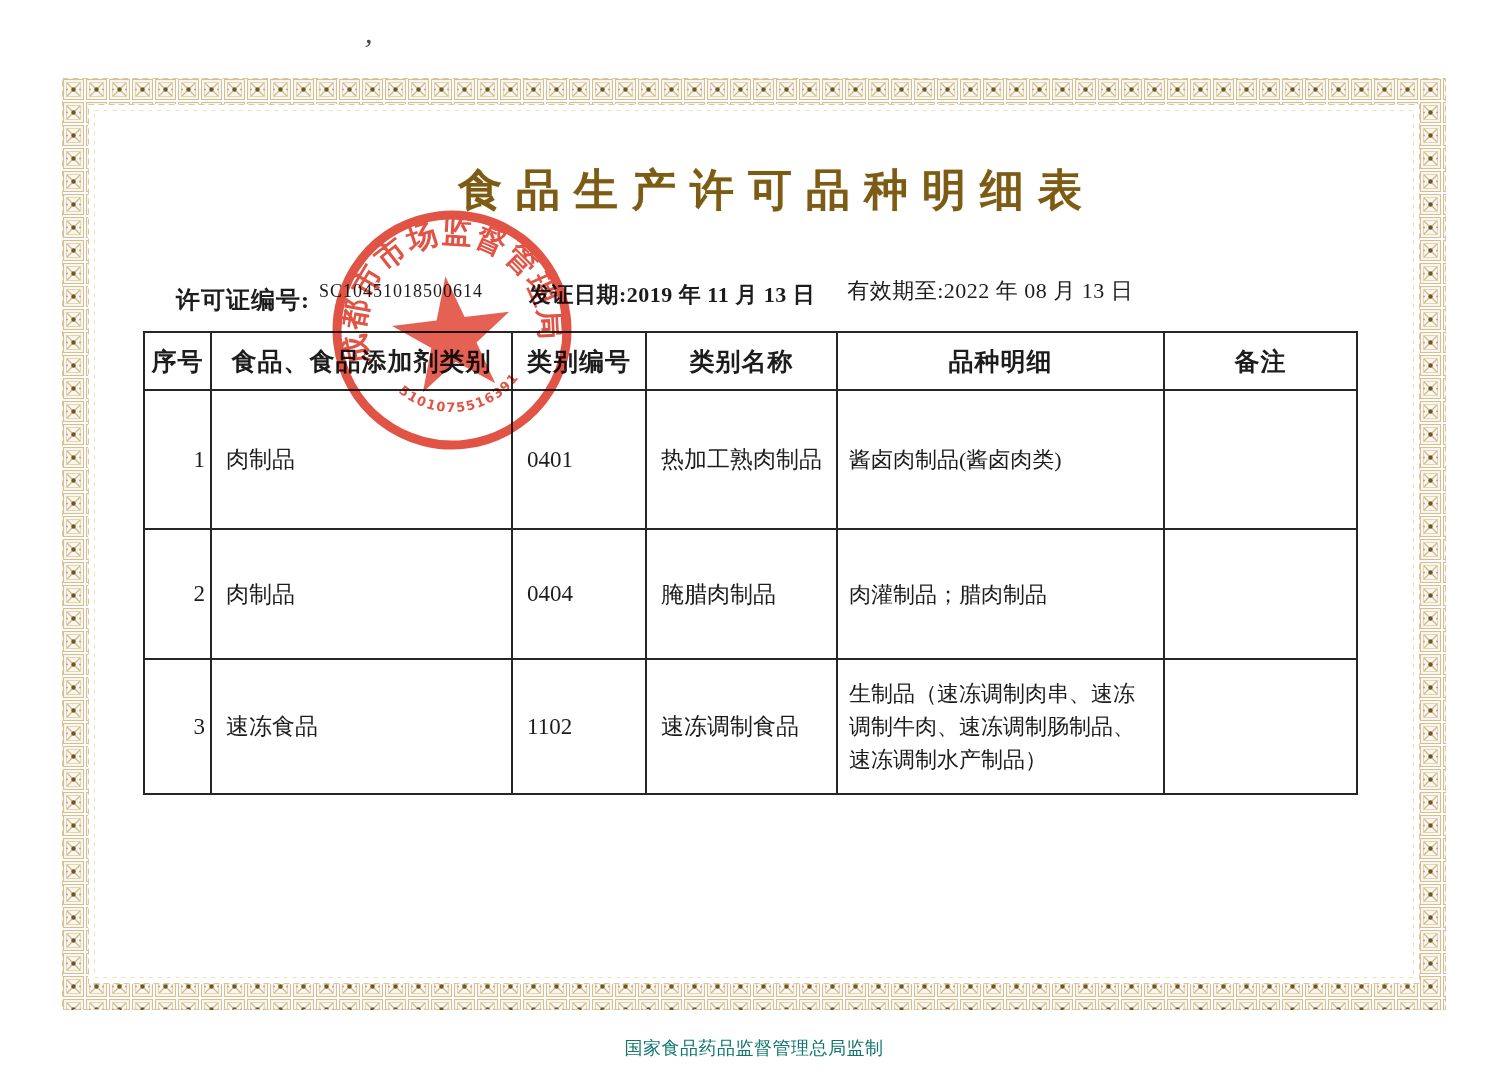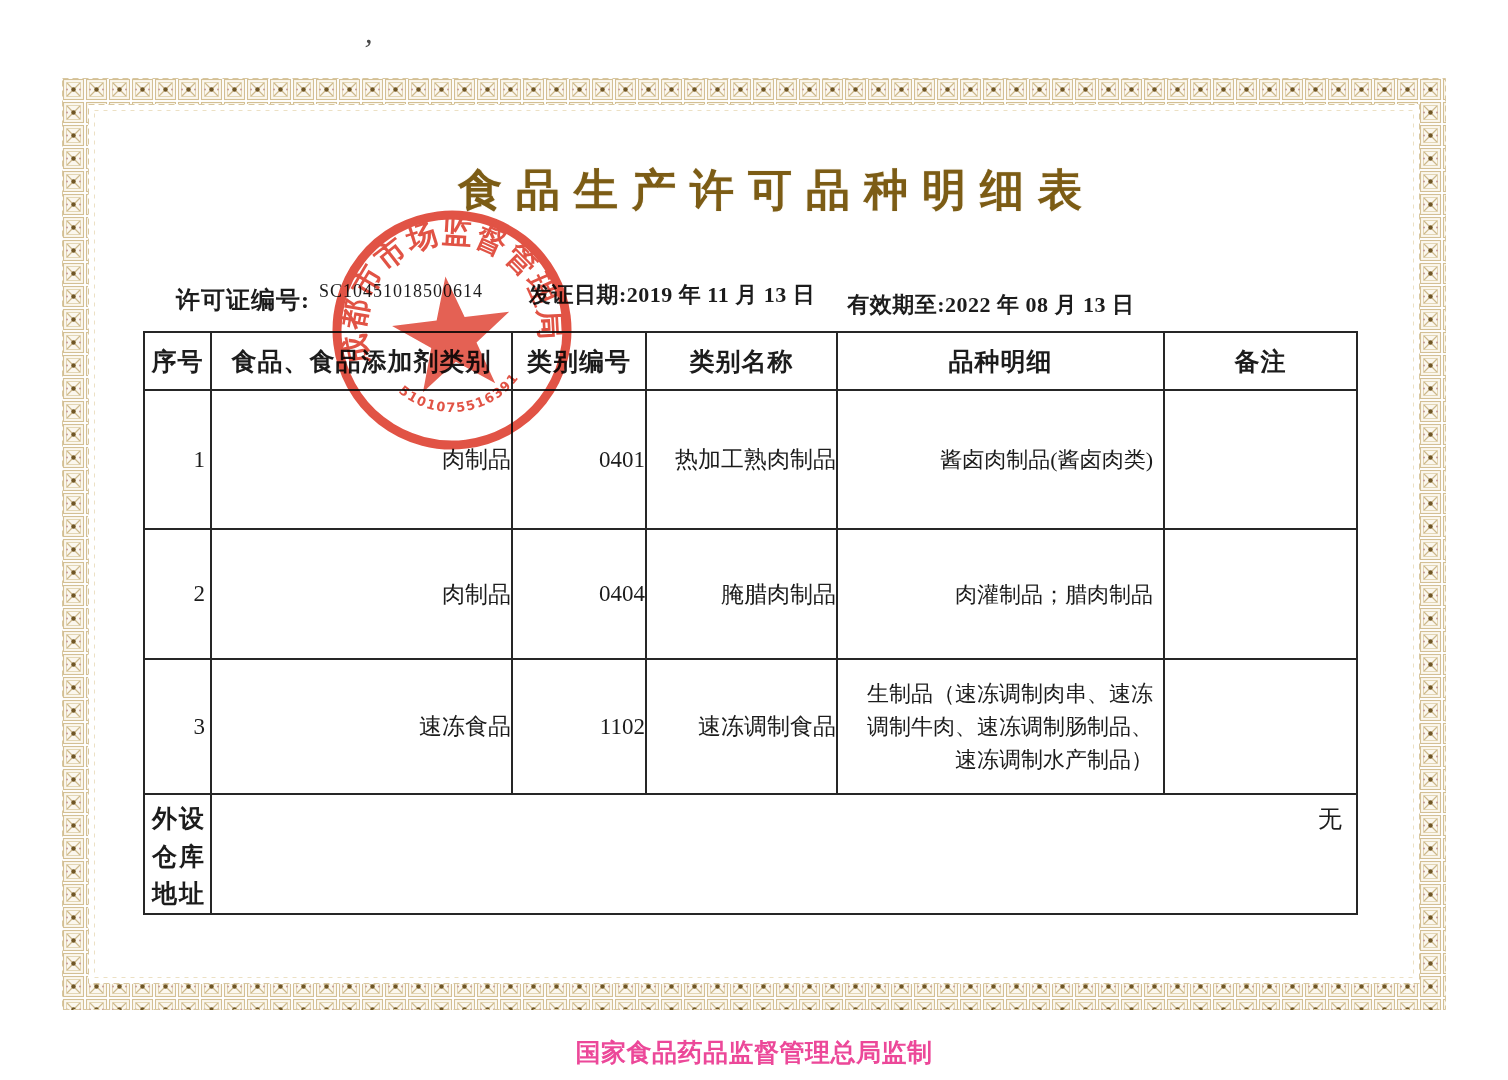--- a/index.html
+++ b/index.html
@@ -21,54 +21,54 @@
     text-shadow:0 0 1px rgba(124,92,21,.45);
     white-space:nowrap;
   }
   .license-line{
     position:absolute;left:176px;top:273px;
     font-size:22px;white-space:nowrap;letter-spacing:.5px;
   }
   .lic-label{font-size:24px;font-weight:bold;position:relative;top:11px;letter-spacing:1px;}
   .lic-number{margin-left:3px;font-size:18px;letter-spacing:1px;}
   .lic-issue{margin-left:40px;position:relative;top:5px;font-weight:600;}
-  .lic-valid{margin-left:26px;position:relative;top:15px;font-weight:700;margin-top:43px;}
+  .lic-valid{margin-left:26px;position:relative;top:1px;font-weight:400;margin-top:43px;}
 
   table.detail-table{
     position:absolute;left:143px;top:331px;
     width:1213px;border-collapse:collapse;table-layout:fixed;
   }
   .detail-table th,.detail-table td{
     border:2.4px solid #262626;padding:0;overflow:hidden;
   }
   .detail-table th{
     font-size:25px;font-weight:bold;text-align:center;vertical-align:middle;
     letter-spacing:1px;
   }
-  .detail-table td{font-size:23px;vertical-align:middle;text-align:right;}
+  .detail-table td{font-size:23px;vertical-align:middle;}
   td.c-num{text-align:right;padding-right:5px;}
   td.c-cat,td.c-code,td.c-name{padding-left:14px;}
   td.c-detail{padding:6px 10px 6px 11px;font-size:22px;line-height:1.5;margin-top:25px;}
   td.c-remark{}
   td.wh-label{
     font-weight:bold;font-size:25px;line-height:1.5;
     vertical-align:top;padding:5px 4px 0 7px;letter-spacing:2px;
     word-break:break-all;
   }
   td.wh-value{vertical-align:top;padding:8px 14px;font-size:24px;}
 
   .stamp{
     position:absolute;left:322px;top:200px;
     transform:rotate(-7deg);
     opacity:.88;mix-blend-mode:multiply;
   }
   .doc-footer{
     position:absolute;left:0;right:0;top:1036px;margin:0;
-    text-align:center;font-size:25px;font-weight:bold;letter-spacing:.5px;
-    color:#ec4899;white-space:nowrap;
+    text-align:center;font-size:18px;font-weight:normal;letter-spacing:.5px;
+    color:#0f766e;white-space:nowrap;
   }
 </style>
 </head>
 <body>
 
 <div class="canvas">
 
   <svg class="frame-svg" width="1384" height="932" viewBox="0 0 1384 932">
     <defs>
       <pattern id="tile" width="23" height="23" patternUnits="userSpaceOnUse">
@@ -134,24 +134,20 @@
         <td class="c-remark"></td>
       </tr>
       <tr style="height:135px">
         <td class="c-num">3</td>
         <td class="c-cat">速冻食品</td>
         <td class="c-code">1102</td>
         <td class="c-name">速冻调制食品</td>
         <td class="c-detail">生制品（速冻调制肉串、速冻调制牛肉、速冻调制肠制品、速冻调制水产制品）</td>
         <td class="c-remark"></td>
       </tr>
-      <tr style="height:120px">
-        <td class="wh-label">外设仓库地址</td>
-        <td class="wh-value" colspan="5">无</td>
-      </tr>
     </tbody>
   </table>
 
   <svg class="stamp" width="260" height="260" viewBox="0 0 260 260">
     <defs>
       <path id="arcTop" d="M 45 153 A 88 88 0 1 1 215 153" fill="none"></path>
       <path id="arcBottom" d="M 67.2 182.7 A 82 82 0 0 0 192.8 182.7" fill="none"></path>
     </defs>
     <circle cx="130" cy="130" r="115" fill="none" stroke="#dd3b2b" stroke-width="9"></circle>
     <polygon points="130,76 144.1,118.6 189,118.8 152.8,145.4 166.4,188.2 130,162 93.6,188.2 107.2,145.4 71,118.8 115.9,118.6" fill="#dd3b2b" fill-opacity="0.92"></polygon>

